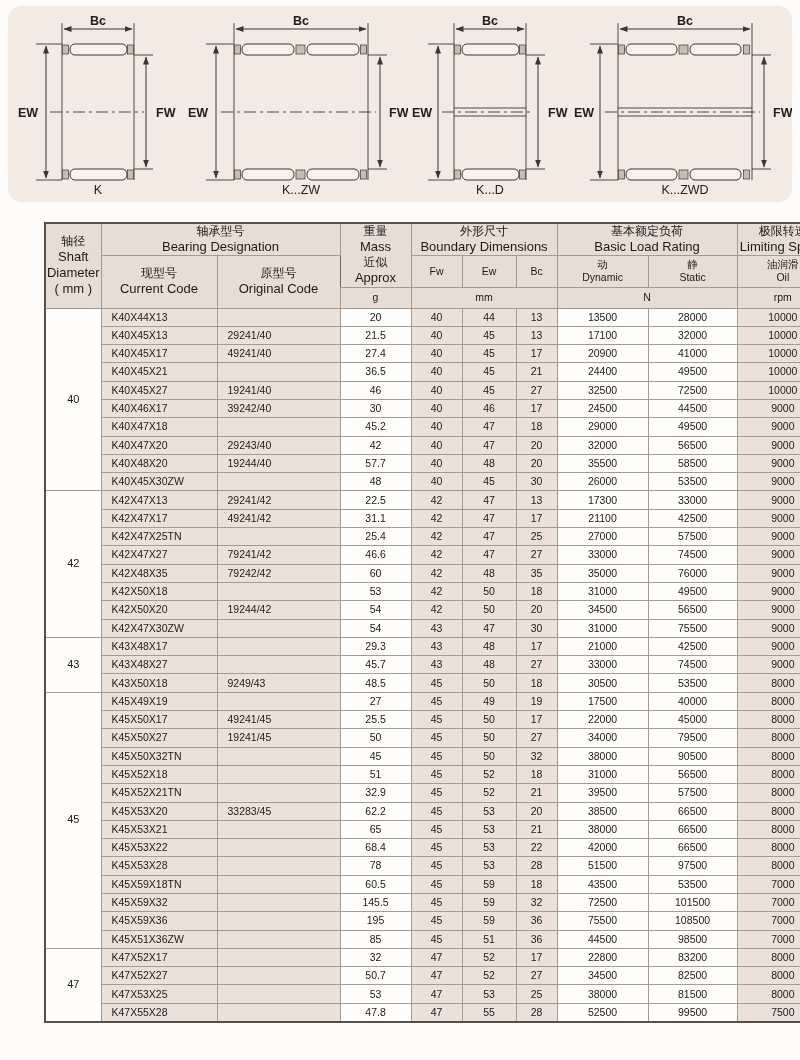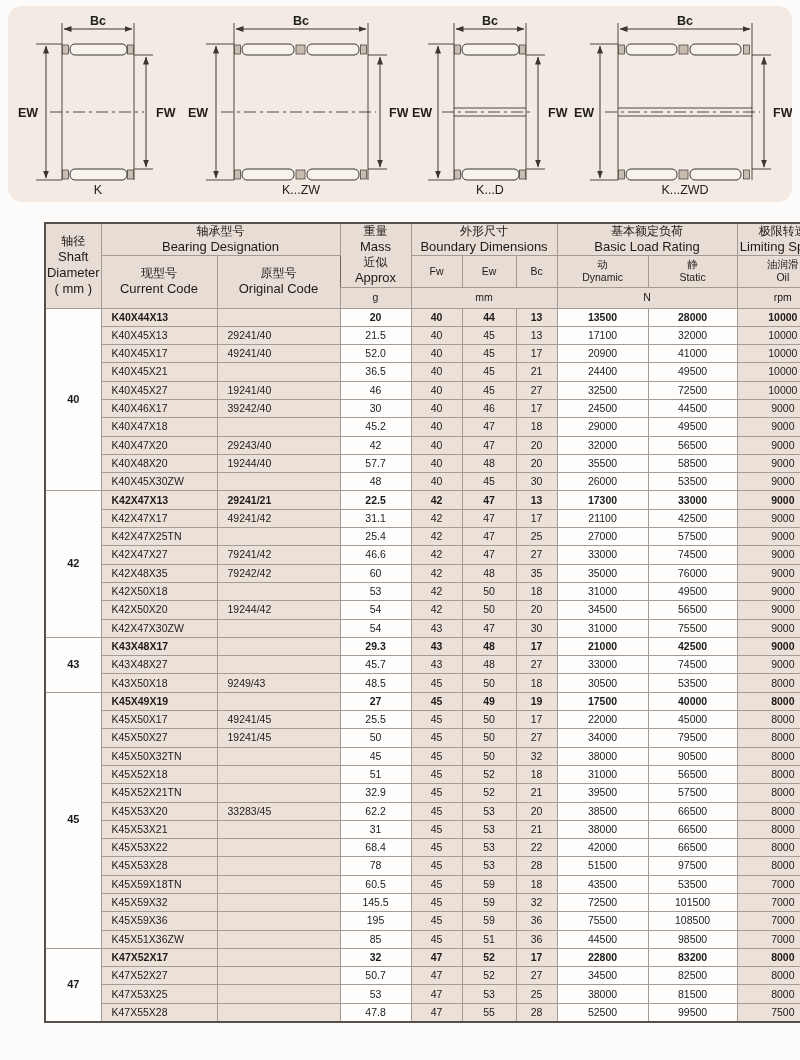--- a/index.html
+++ b/index.html
@@ -40,21 +40,21 @@
   table{border:2px solid #55504b;}
   thead th{background:#e8ddd5;font-weight:normal;}
   thead .zh{font-size:12px;}
   thead .en{font-size:13px;}
   thead .sub{font-size:10.5px;}
   tbody td{height:17.3px;background:#ece1d9;}
   tbody td.white{background:#fffefc;}
   tbody td.code{text-align:left;padding-left:10px;}
   tbody td.diam{background:#fffefc;font-size:11px;}
   .sec-l{border-left:1.5px solid #6e6760;}
-  tr.group-first td{border-top:1.5px solid #5f5953;font-weight:bold;}
+  tr.group-first td{border-top:1.5px solid #5f5953;}
 </style>
 </head>
 <body>
 
 <svg width="0" height="0" style="position:absolute">
   <defs>
     <marker id="ae" markerWidth="9" markerHeight="8" refX="7.5" refY="3" orient="auto" markerUnits="userSpaceOnUse">
       <path d="M0,0 L8,3 L0,6 Z" fill="#3a3632"></path>
     </marker>
     <marker id="as" markerWidth="9" markerHeight="8" refX="0.5" refY="3" orient="auto" markerUnits="userSpaceOnUse">
@@ -267,21 +267,21 @@
           <td class="sec-l">40</td>
           <td>45</td>
           <td>13</td>
           <td class="white sec-l">17100</td>
           <td class="white">32000</td>
           <td class="sec-l">10000</td>
         </tr>
         <tr>
           <td class="code">K40X45X17</td>
           <td class="code">49241/40</td>
-          <td class="white sec-l">52.0</td>
+          <td class="white sec-l">27.4</td>
           <td class="sec-l">40</td>
           <td>45</td>
           <td>17</td>
           <td class="white sec-l">20900</td>
           <td class="white">41000</td>
           <td class="sec-l">10000</td>
         </tr>
         <tr>
           <td class="code">K40X45X21</td>
           <td class="code"></td>
@@ -355,21 +355,21 @@
           <td class="sec-l">40</td>
           <td>45</td>
           <td>30</td>
           <td class="white sec-l">26000</td>
           <td class="white">53500</td>
           <td class="sec-l">9000</td>
         </tr>
         <tr class="group-first">
           <td rowspan="8" class="diam">42</td>
           <td class="code">K42X47X13</td>
-          <td class="code">29241/21</td>
+          <td class="code">29241/42</td>
           <td class="white sec-l">22.5</td>
           <td class="sec-l">42</td>
           <td>47</td>
           <td>13</td>
           <td class="white sec-l">17300</td>
           <td class="white">33000</td>
           <td class="sec-l">9000</td>
         </tr>
         <tr>
           <td class="code">K42X47X17</td>
@@ -556,21 +556,21 @@
           <td class="sec-l">45</td>
           <td>53</td>
           <td>20</td>
           <td class="white sec-l">38500</td>
           <td class="white">66500</td>
           <td class="sec-l">8000</td>
         </tr>
         <tr>
           <td class="code">K45X53X21</td>
           <td class="code"></td>
-          <td class="white sec-l">31</td>
+          <td class="white sec-l">65</td>
           <td class="sec-l">45</td>
           <td>53</td>
           <td>21</td>
           <td class="white sec-l">38000</td>
           <td class="white">66500</td>
           <td class="sec-l">8000</td>
         </tr>
         <tr>
           <td class="code">K45X53X22</td>
           <td class="code"></td>

